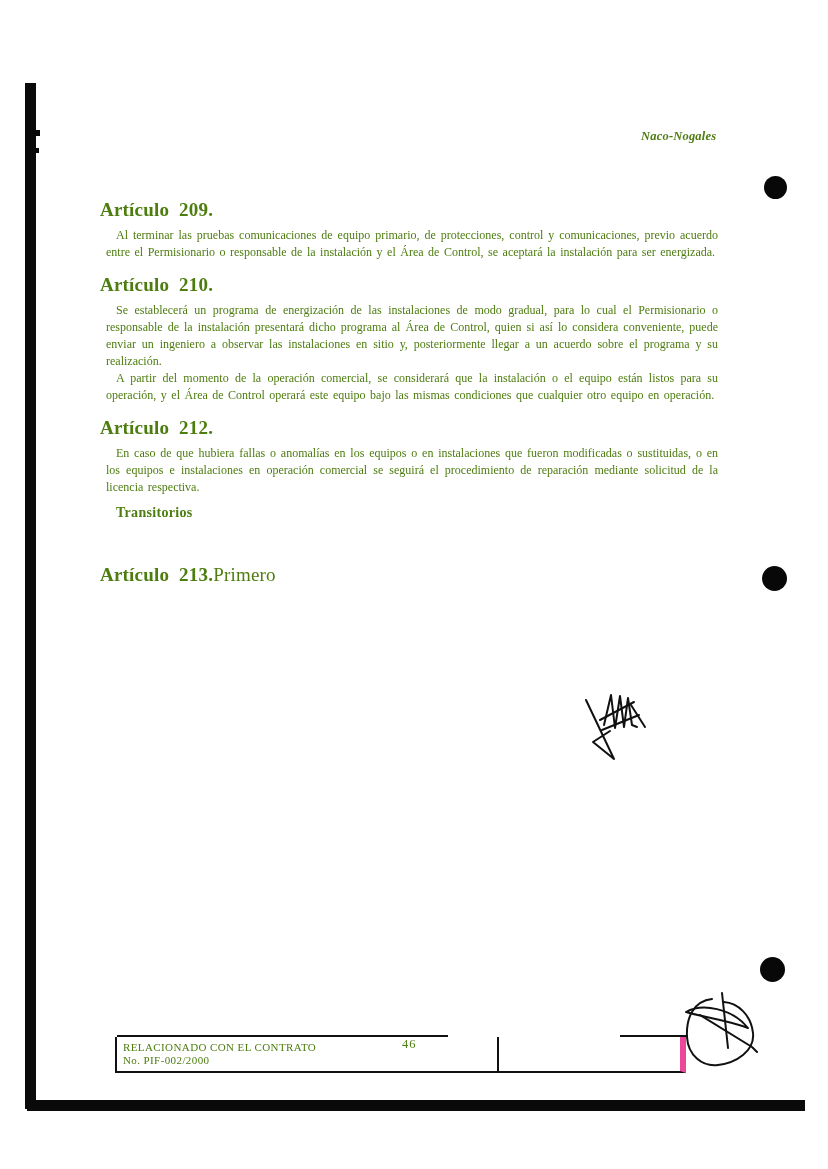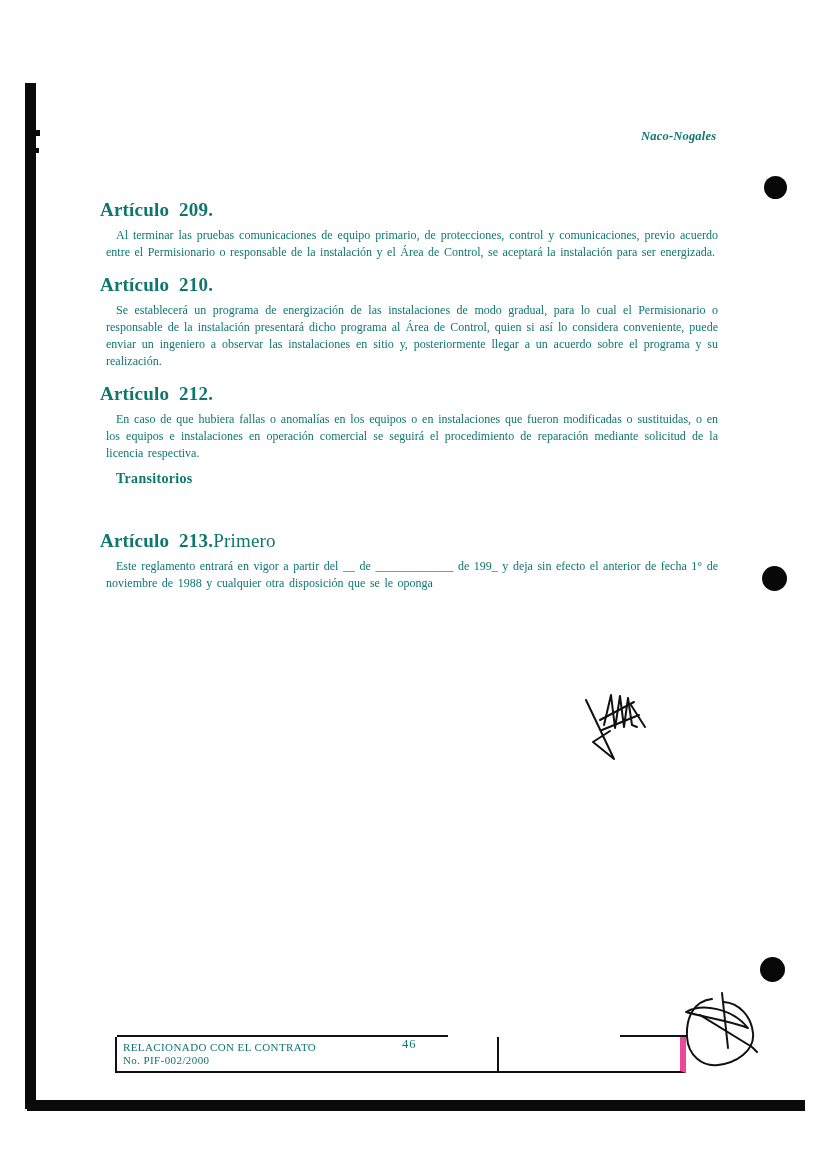--- a/index.html
+++ b/index.html
@@ -3,21 +3,21 @@
 <meta charset="utf-8">
 <style>
   html, body { margin: 0; padding: 0; background: #ffffff; }
   .page {
     position: relative;
     width: 828px;
     height: 1169px;
     background: #ffffff;
     overflow: hidden;
     font-family: "Liberation Serif", serif;
-    color: #0f766e;
+    color: #4d7c0f;
   }
   
   .binding-bar {
     position: absolute;
     left: 25px; top: 83px;
     width: 11px; height: 1026px;
     background: #0a0a0a;
   }
   .bottom-bar {
     position: absolute;
@@ -150,32 +150,32 @@
       <h2 class="article-title first">Artículo 209.</h2>
       <p class="article-body">Al terminar las pruebas comunicaciones de equipo primario, de protecciones, control y comunicaciones, previo acuerdo entre el Permisionario o responsable de la instalación y el Área de Control, se aceptará la instalación para ser energizada.</p>
     </section>
 
     <section class="article">
       <h2 class="article-title">Artículo 210.</h2>
       <p class="article-body">Se establecerá un programa de energización de las instalaciones de modo gradual, para lo cual el Permisionario o responsable de la instalación presentará dicho programa al Área de Control, quien si así lo considera conveniente, puede enviar un ingeniero a observar las instalaciones en sitio y, posteriormente llegar a un acuerdo sobre el programa y su realización.</p>
     </section>
 
     <section class="article">
+      <p class="article-body">A partir del momento de la operación comercial, se considerará que la instalación o el equipo están listos para su operación, y el Área de Control operará este equipo bajo las mismas condiciones que cualquier otro equipo en operación.</p>
     </section>
 
     <section class="article">
       <h2 class="article-title">Artículo 212.</h2>
       <p class="article-body">En caso de que hubiera fallas o anomalías en los equipos o en instalaciones que fueron modificadas o sustituidas, o en los equipos e instalaciones en operación comercial se seguirá el procedimiento de reparación mediante solicitud de la licencia respectiva.</p>
     </section>
 
     <h2 class="transitorios">Transitorios</h2>
 
     <section class="article art-213">
       <h2 class="article-title"><span>Artículo 213.</span><span class="title-regular">Primero</span></h2>
-      <p class="article-body">Este reglamento entrará en vigor a partir del __ de _____________ de 199_ y deja sin efecto el anterior de fecha 1° de noviembre de 1988 y cualquier otra disposición que se le oponga</p>
     </section>
 
   </div>
 
   <svg class="sig sig-main" width="90" height="105" viewBox="0 0 90 105">
     <path d="M13,22 L41,81 L20,64 L37,53"></path>
     <path d="M31,47 L38,17 L42,50 L47,18 L51,49 L55,20 L59,47 L64,49"></path>
     <path d="M27,42 L61,24"></path>
     <path d="M29,52 L66,37"></path>
     <path d="M58,27 L72,49"></path>

